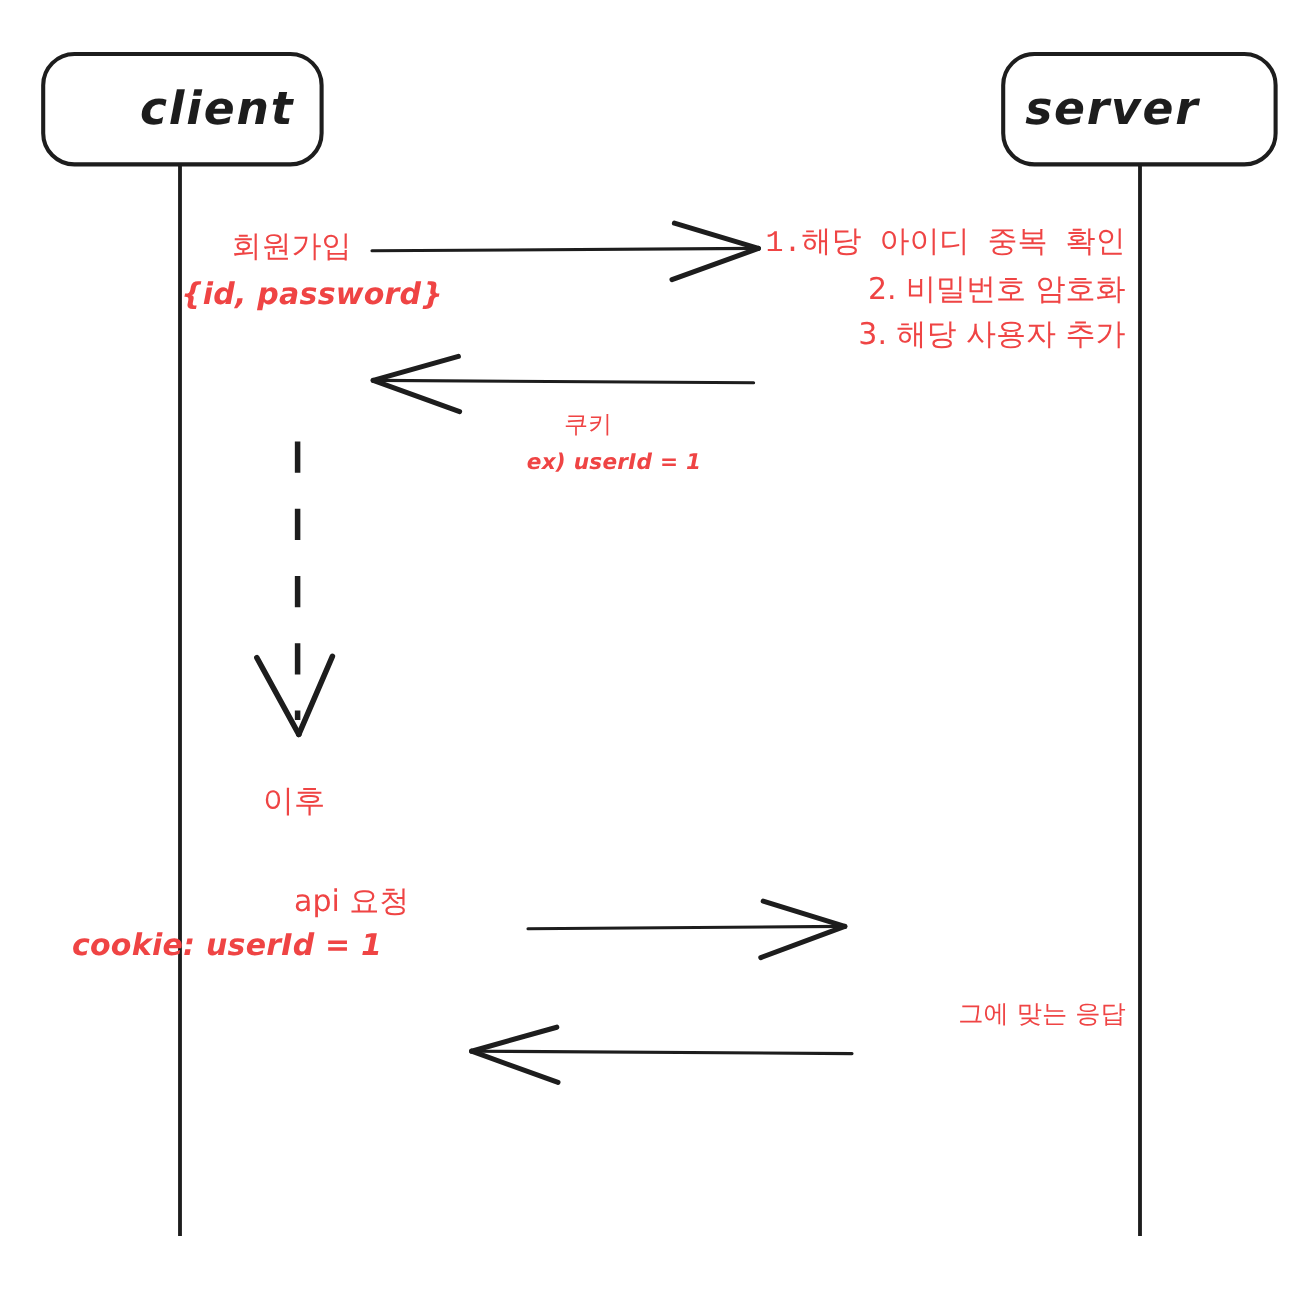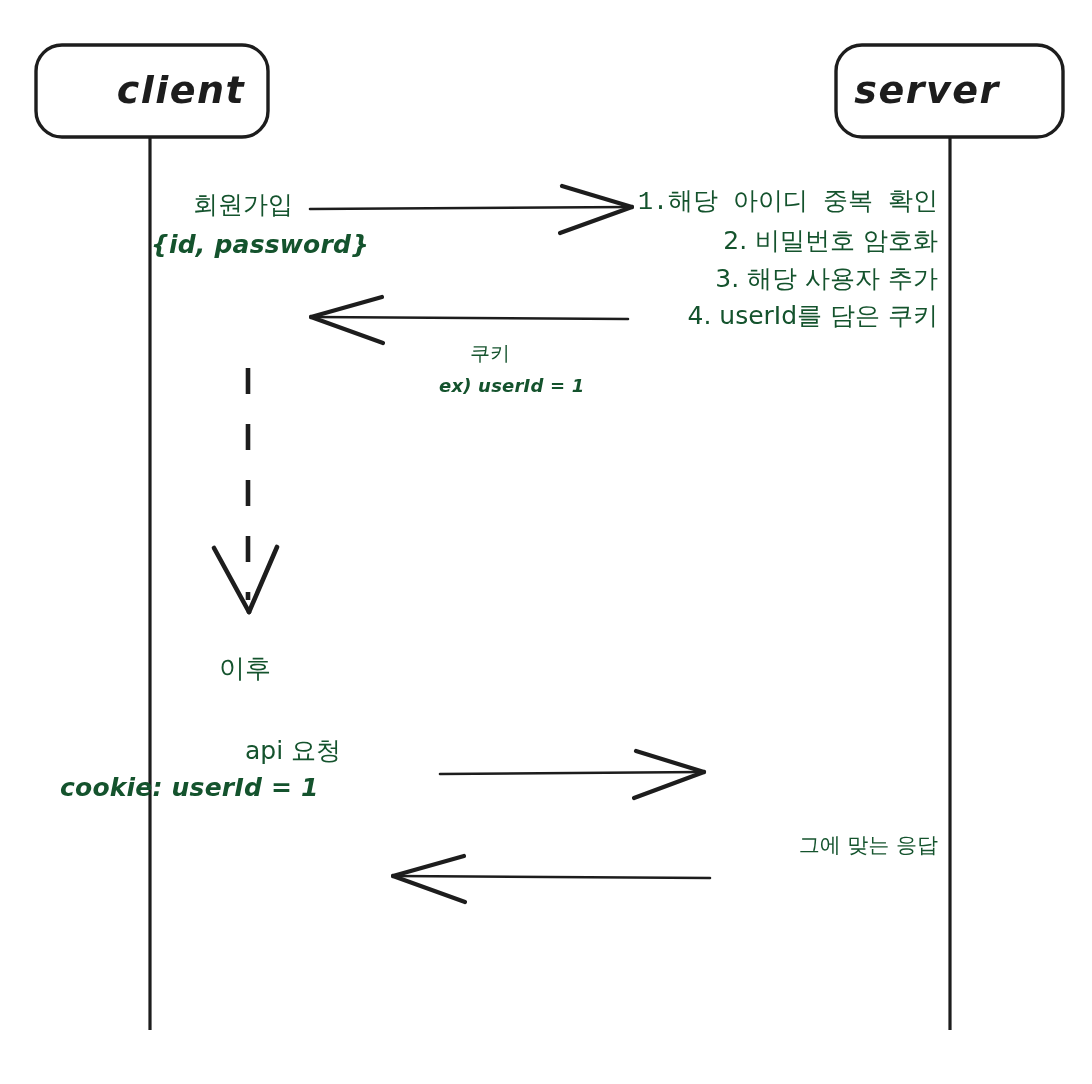--- a/index.html
+++ b/index.html
@@ -20,21 +20,21 @@
   }
   #vectors {
     position: absolute;
     left: 0;
     top: 0;
     width: 1092px;
     height: 1084px;
   }
   .lbl {
     position: absolute;
-    color: #14532d;
+    color: #ef4444;
     white-space: nowrap;
     line-height: 1.0;
   }
   
   .hand {
     font-family: "DejaVu Sans", sans-serif;
     font-weight: 700;
     font-style: italic;
     letter-spacing: 0.2px;
   }
@@ -118,18 +118,17 @@
   <div class="lbl kr" style="left:245px; top:738px; font-size:25px;">api 요청</div>
 
   <div class="lbl hand" style="left:60px; top:775px; font-size:25px;">cookie: userId = 1</div>
 
   <div class="lbl kr ta-r" style="left:538px; top:190px; width:400px; font-size:25px;font-family:Liberation Mono, monospace;">1.해당 아이디 중복 확인</div>
 
   <div class="lbl kr ta-r" style="left:538px; top:228px; width:400px; font-size:25px;">2. 비밀번호 암호화</div>
 
   <div class="lbl kr ta-r" style="left:538px; top:266px; width:400px; font-size:25px;">3. 해당 사용자 추가</div>
 
-  <div class="lbl kr ta-r" style="left:538px; top:303px; width:400px; font-size:25px;">4. userId를 담은 쿠키</div>
 
 
   <div class="lbl kr ta-r" style="left:638px; top:816px; width:300px; font-size:21px;margin-top:19px;">그에 맞는 응답</div>
 
 </div>
 
 </body></html>

